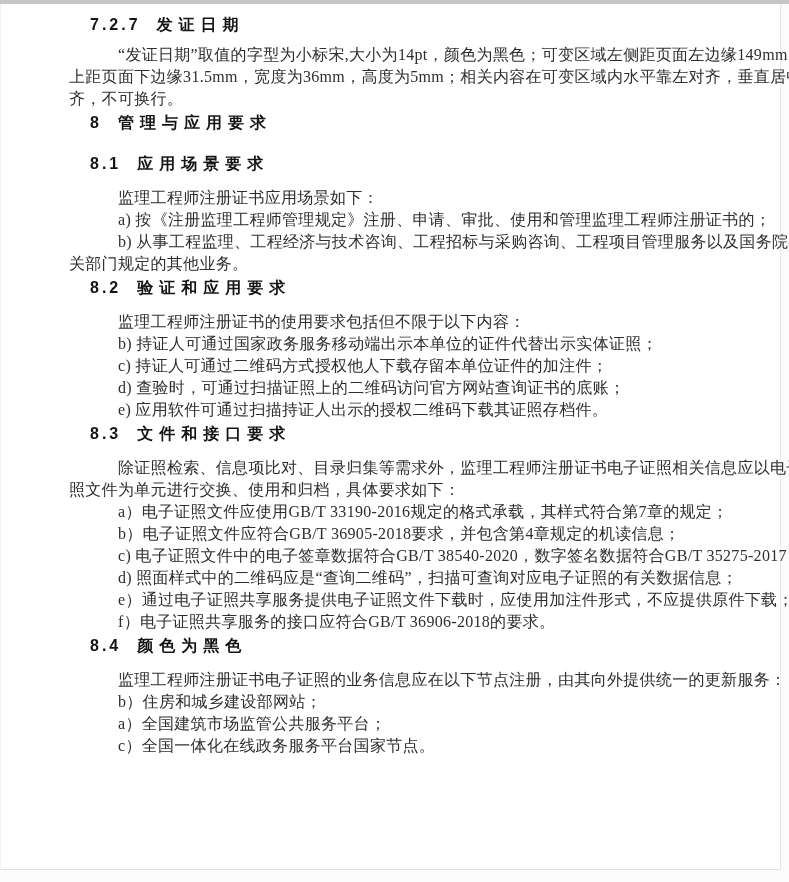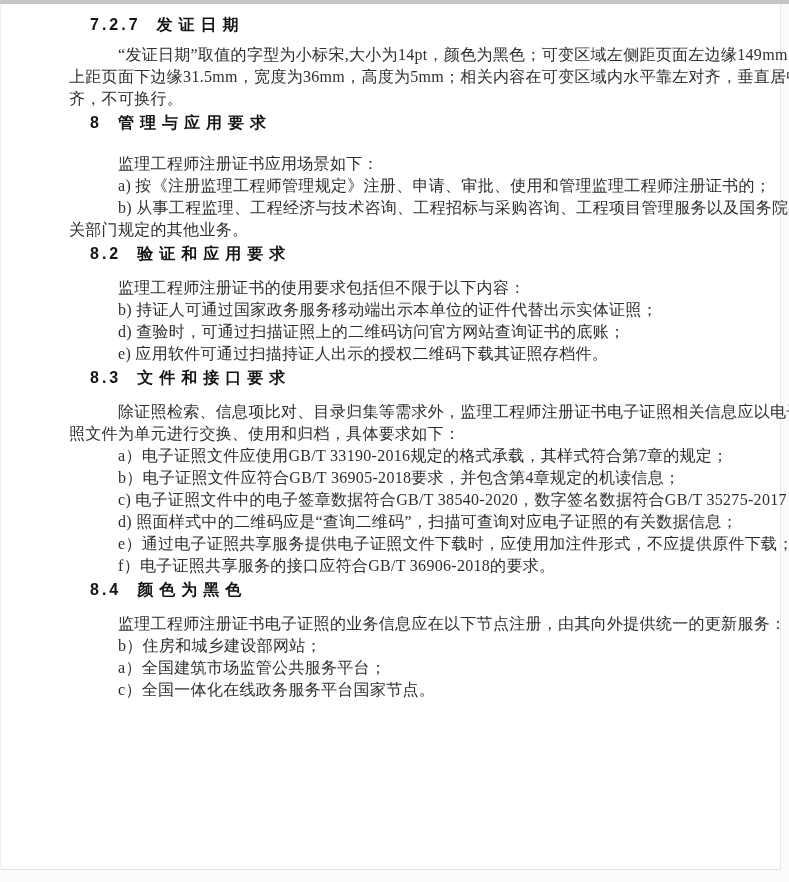--- a/index.html
+++ b/index.html
@@ -60,30 +60,34 @@
     <span class="num">7.2.7</span><span class="ttl">发证日期</span>
   </div>
   <div class="bl ind">“发证日期”取值的字型为小标宋,大小为14pt，颜色为黑色；可变区域左侧距页面左边缘149mm，</div>
   <div class="bl">上距页面下边缘31.5mm，宽度为36mm，高度为5mm；相关内容在可变区域内水平靠左对齐，垂直居中对</div>
   <div class="bl">齐，不可换行。</div>
 
   <div class="hd hd-chapter">
     <span class="num">8</span><span class="ttl">管理与应用要求</span>
   </div>
 
+  <div class="hd">
+    <span class="num">8.1</span><span class="ttl">应用场景要求</span>
+  </div>
   <div class="bl ind">监理工程师注册证书应用场景如下：</div>
   <div class="bl ind">a) 按《注册监理工程师管理规定》注册、申请、审批、使用和管理监理工程师注册证书的；</div>
   <div class="bl ind">b) 从事工程监理、工程经济与技术咨询、工程招标与采购咨询、工程项目管理服务以及国务院有</div>
   <div class="bl">关部门规定的其他业务。</div>
 
   <div class="hd">
     <span class="num">8.2</span><span class="ttl">验证和应用要求</span>
   </div>
   <div class="bl ind">监理工程师注册证书的使用要求包括但不限于以下内容：</div>
   <div class="bl ind">b) 持证人可通过国家政务服务移动端出示本单位的证件代替出示实体证照；</div>
+  <div class="bl ind">c) 持证人可通过二维码方式授权他人下载存留本单位证件的加注件；</div>
   <div class="bl ind">d) 查验时，可通过扫描证照上的二维码访问官方网站查询证书的底账；</div>
   <div class="bl ind">e) 应用软件可通过扫描持证人出示的授权二维码下载其证照存档件。</div>
 
   <div class="hd">
     <span class="num">8.3</span><span class="ttl">文件和接口要求</span>
   </div>
   <div class="bl ind">除证照检索、信息项比对、目录归集等需求外，监理工程师注册证书电子证照相关信息应以电子证</div>
   <div class="bl">照文件为单元进行交换、使用和归档，具体要求如下：</div>
   <div class="bl ind">a）电子证照文件应使用GB/T 33190-2016规定的格式承载，其样式符合第7章的规定；</div>
   <div class="bl ind">b）电子证照文件应符合GB/T 36905-2018要求，并包含第4章规定的机读信息；</div>

